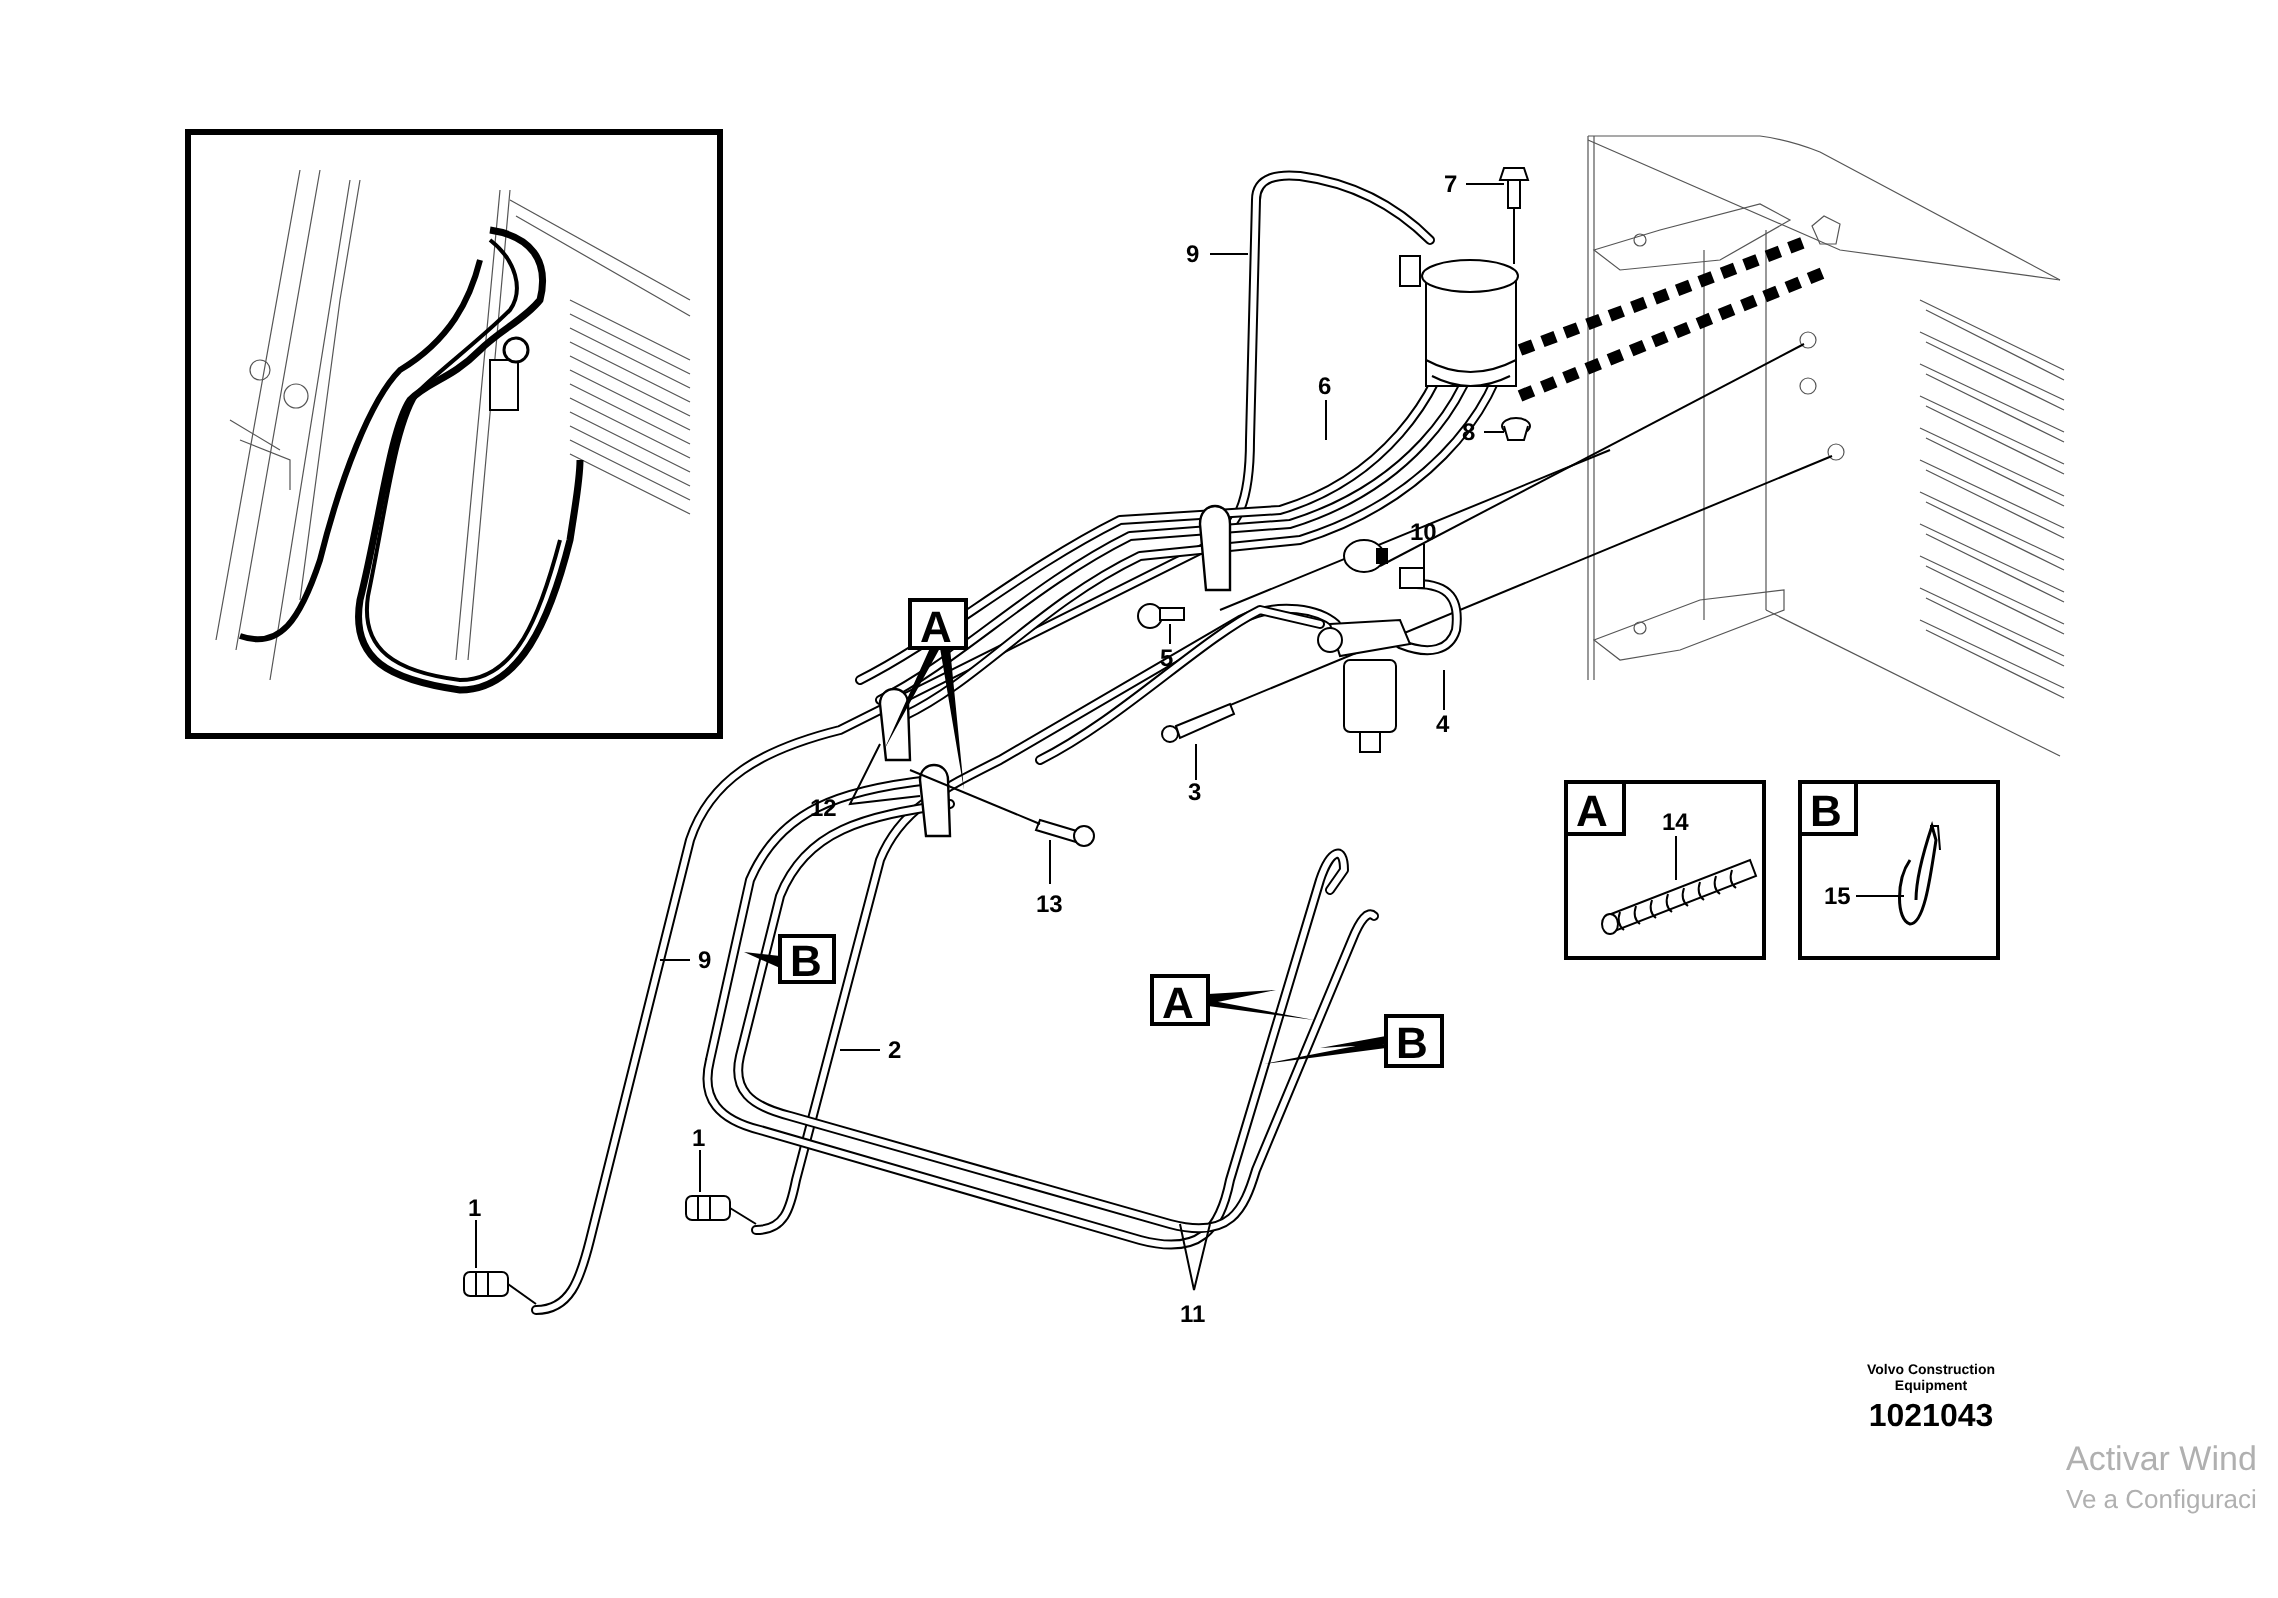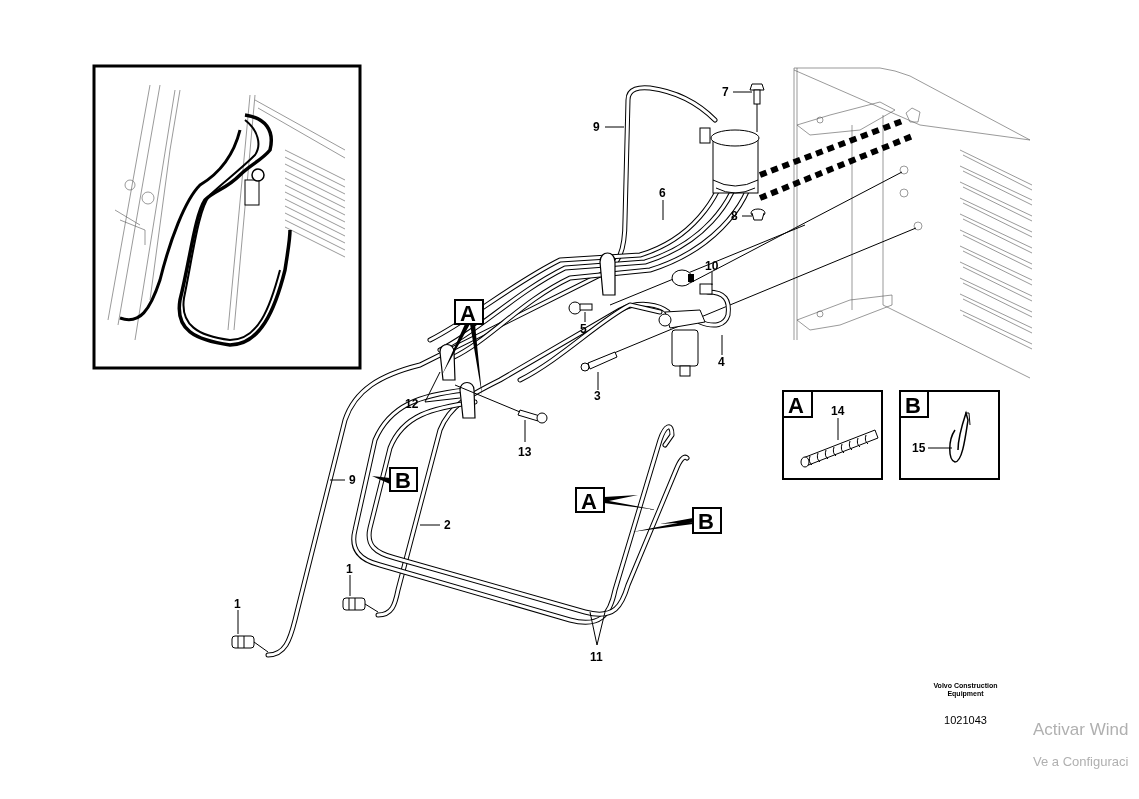--- a/index.html
+++ b/index.html
@@ -7,24 +7,24 @@
   #diagram { position:absolute; left:0; top:0; width:1139px; height:799px; }
   .callout { font-family:"Liberation Sans", sans-serif; font-weight:bold; font-size:12px; fill:#000; }
   .boxletter { font-family:"Liberation Sans", sans-serif; font-weight:bold; font-size:22px; fill:#000; }
   .thin { stroke:#000; stroke-width:1; fill:none; }
   .hair { stroke:#555; stroke-width:0.6; fill:none; }
   .pipe-outer { stroke:#000; stroke-width:5; fill:none; stroke-linecap:round; stroke-linejoin:round; }
   .pipe-inner { stroke:#fff; stroke-width:3; fill:none; stroke-linecap:round; stroke-linejoin:round; }
   .dash { stroke:#000; stroke-width:6; fill:none; stroke-dasharray:7 5; }
   .footer { position:absolute; left:918px; top:682px; width:95px; text-align:center; color:#000; }
   .footer .brand { font-size:7px; font-weight:bold; line-height:8px; }
-  .footer .ref { font-size:11px; font-weight:normal; margin-top:16px; }
+  .footer .ref { font-size:16px; font-weight:bold; margin-top:2px; }
   .watermark { position:absolute; left:1033px; top:720px; color:#b0b0b0; white-space:nowrap; }
   .watermark .l1 { font-size:17px; }
-  .watermark .l2 { font-size:13px; margin-top:14px; }
+  .watermark .l2 { font-size:13px; margin-top:2px; }
 </style>
 </head>
 <body>
 
 <svg id="diagram" viewBox="0 0 1139 799" xmlns="http://www.w3.org/2000/svg">
 
   <g>
     <rect x="94" y="66" width="266" height="302" fill="#fff" stroke="#000" stroke-width="3"></rect>
 
     <path class="hair" d="M150 85 L108 320 M160 85 L118 325 M175 90 L135 340 M180 90 L170 150 L150 300"></path>

